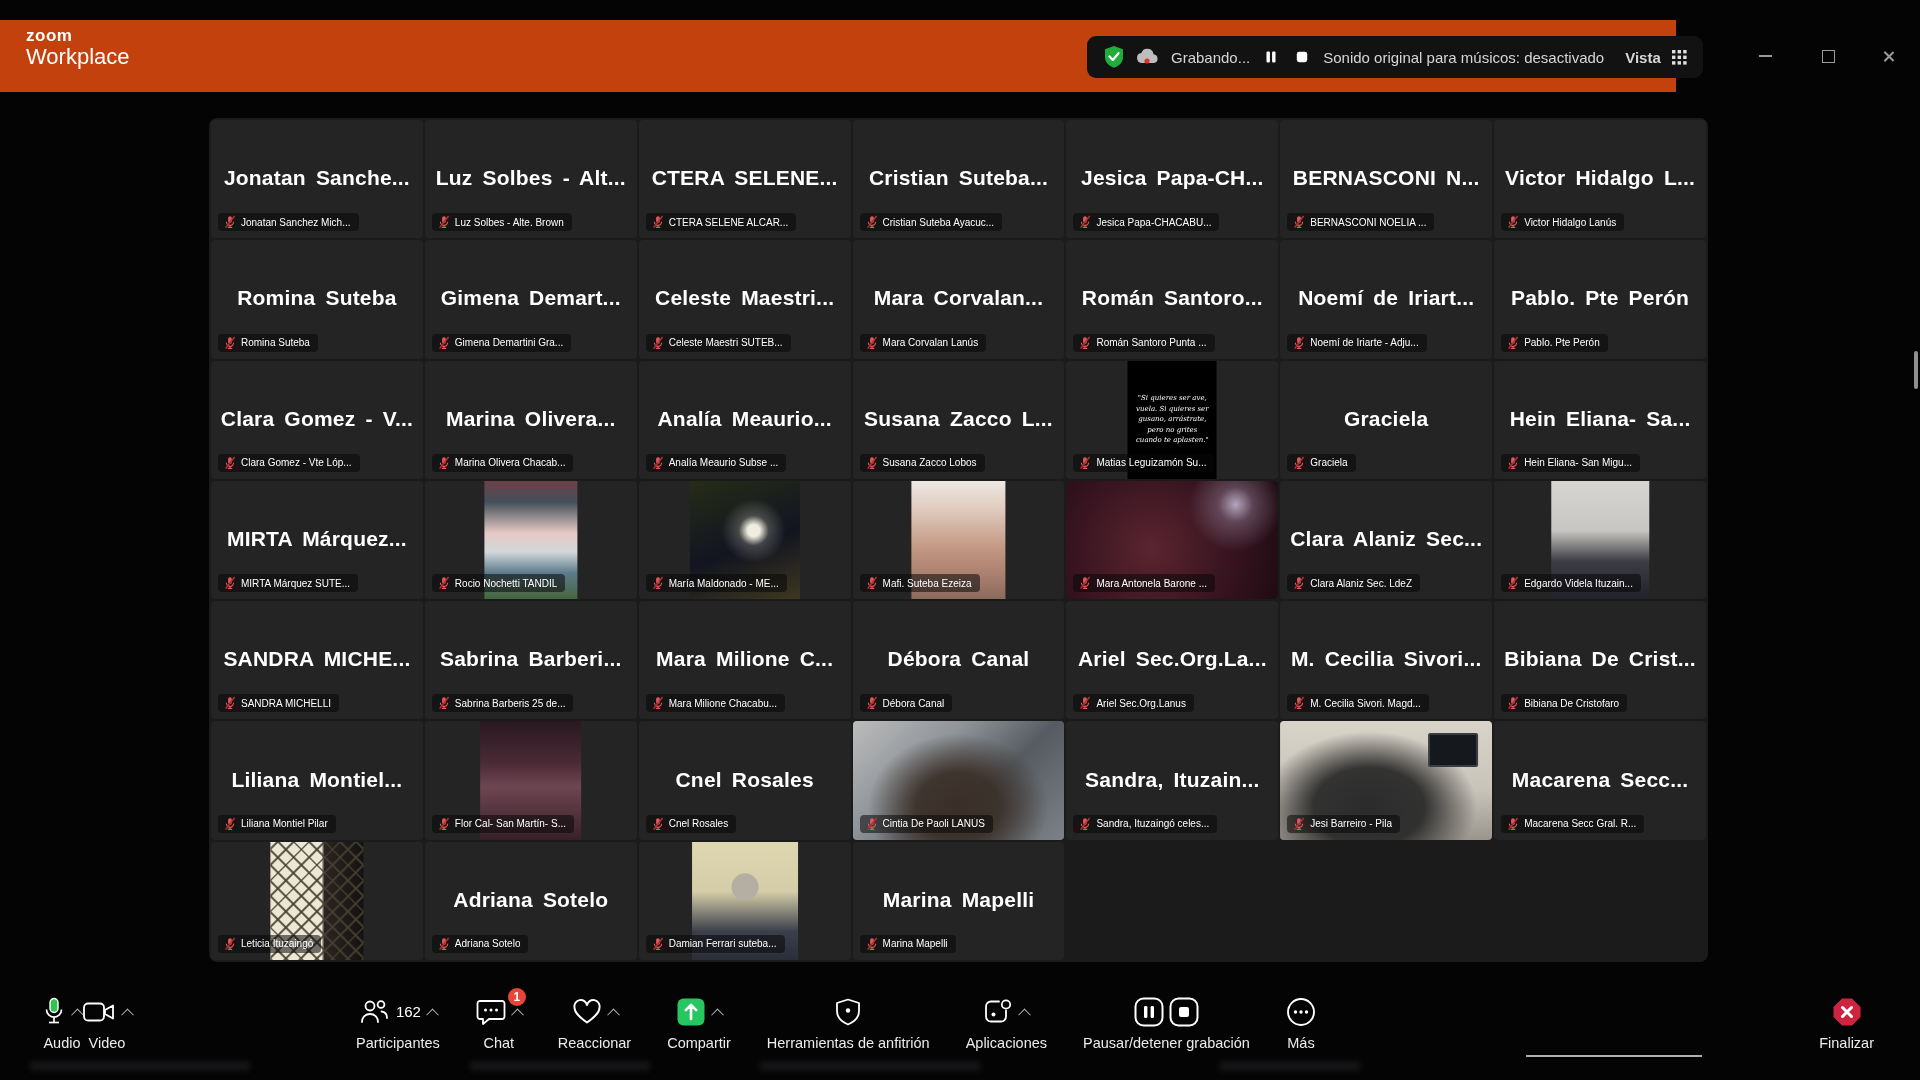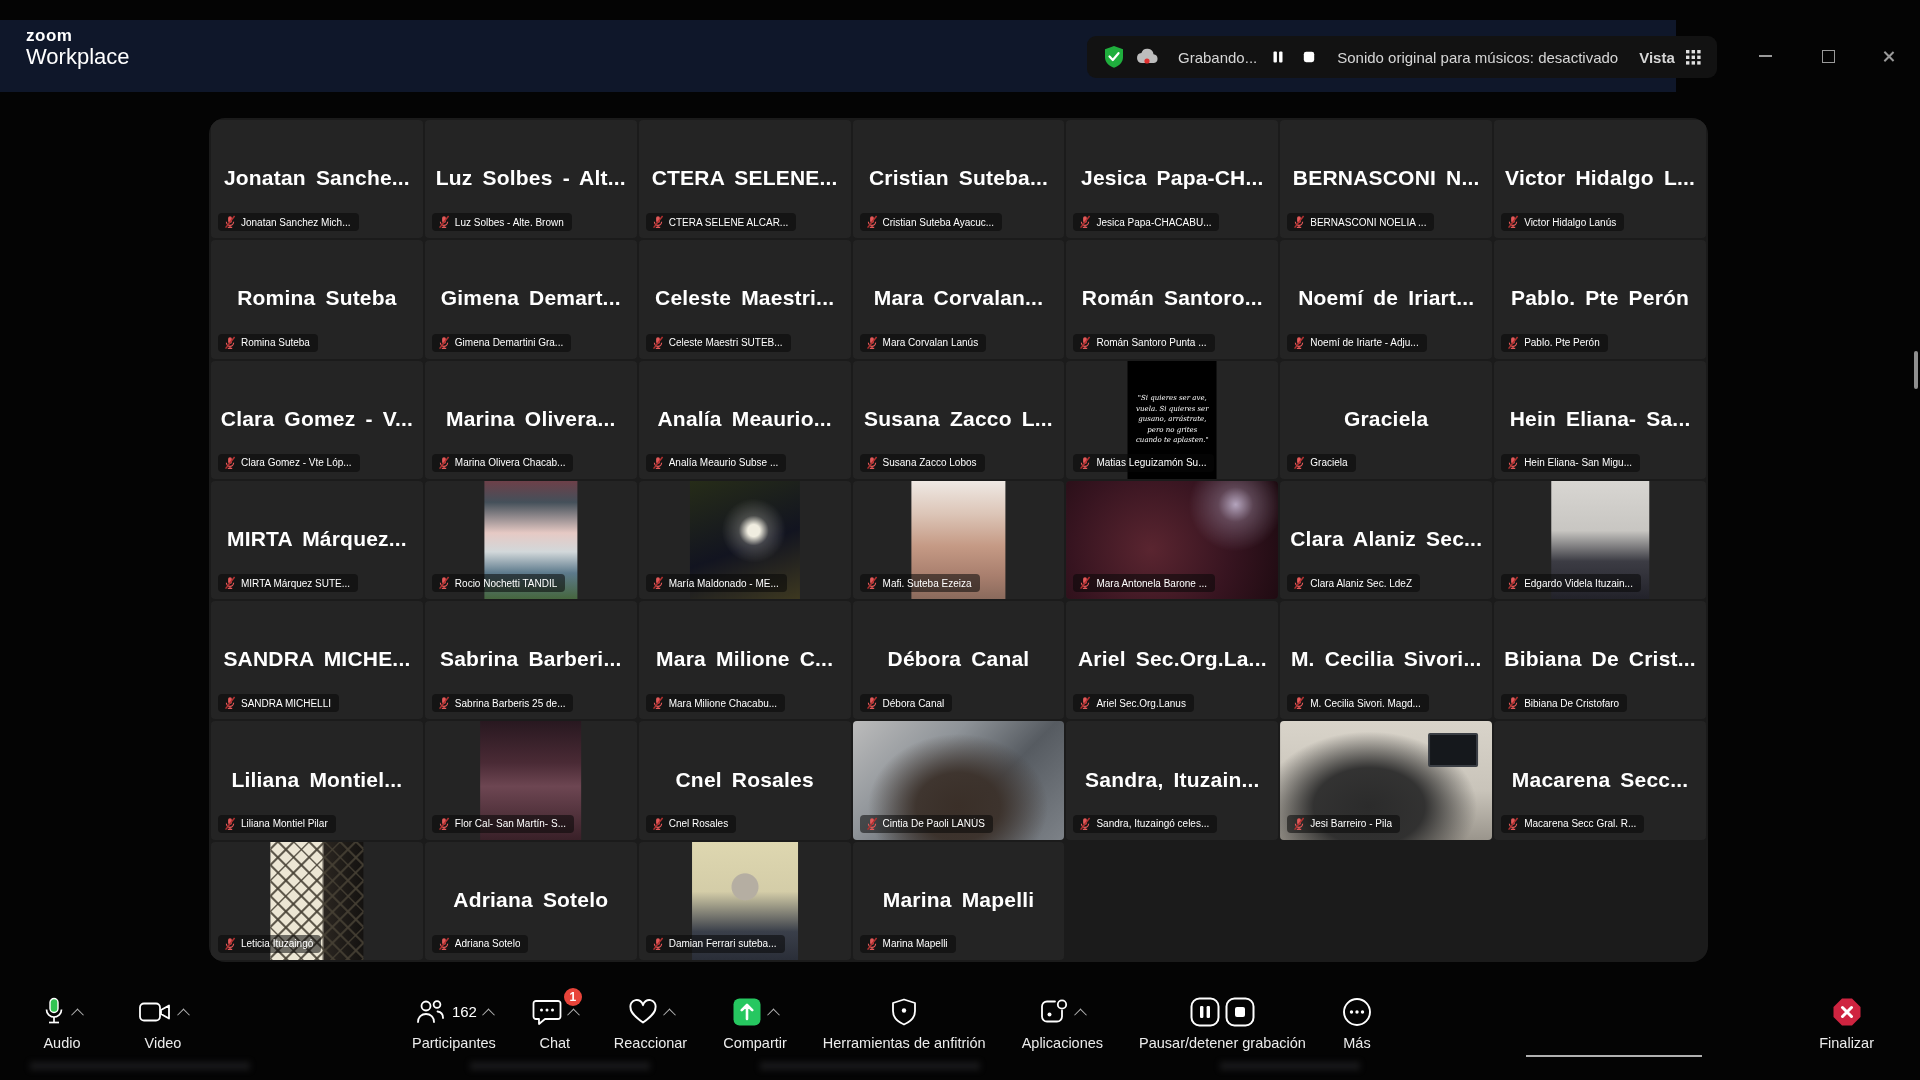--- a/index.html
+++ b/index.html
@@ -1,39 +1,39 @@
 <!DOCTYPE html>
 <html><head>
 <meta charset="utf-8">
 <style>
   html,body{margin:0;padding:0;}
   body{width:1920px;height:1080px;background:#040404;overflow:hidden;position:relative;
        font-family:"Liberation Sans",sans-serif;color:#e8e8e8;}
 
   
-  .titlebar{position:absolute;left:0;top:20px;width:1676px;height:72px;background:#0f172a;}
+  .titlebar{position:absolute;left:0;top:20px;width:1676px;height:72px;background:#c2410c;}
   .logo{position:absolute;left:26px;top:7px;color:#fff;line-height:1.05;}
   .logo .z{font-size:17px;font-weight:bold;letter-spacing:.5px;}
   .logo .w{font-size:22px;font-weight:500;}
   .statusbar{position:absolute;left:1087px;top:16px;height:42px;background:#121212;border-radius:9px;
              display:flex;align-items:center;gap:11px;padding:0 16px;box-sizing:border-box;
              color:#d6d6d6;font-size:15px;white-space:nowrap;}
-  .sb-txt{color:#d6d6d6;margin-left:7px;}
+  .sb-txt{color:#d6d6d6;}
   .pausebtn,.stopbtn{display:inline-flex;align-items:center;justify-content:center;width:20px;height:20px;}
   .winctl{position:absolute;top:0;width:56px;height:72px;display:flex;align-items:center;justify-content:center;}
   .wc-min{left:1737px;} .wc-max{left:1800px;} .wc-close{left:1860px;}
   .wc-bar{width:13px;height:2px;background:#9a9a9a;}
   .wc-box{width:11px;height:11px;border:1.6px solid #9a9a9a;}
   .wc-x{position:relative;width:13px;height:13px;}
   .wc-x::before,.wc-x::after{content:"";position:absolute;left:6px;top:0;width:1.8px;height:13px;background:#9a9a9a;}
   .wc-x::before{transform:rotate(45deg);} .wc-x::after{transform:rotate(-45deg);}
 
   
   .gallery{position:absolute;left:209px;top:118px;width:1499px;height:844px;background:#1b1b1b;
-           border-radius:16px;overflow:hidden;}
+           border-radius:8px;overflow:hidden;}
   .grid{display:grid;grid-template-columns:repeat(7,1fr);grid-template-rows:repeat(7,1fr);
         gap:2px;width:100%;height:100%;padding:2px;box-sizing:border-box;}
   .tile{position:relative;background:#242424;overflow:hidden;border-radius:4px;}
   .dname{position:absolute;left:0;right:0;top:39%;text-align:center;color:#fff;font-size:21px;
          font-weight:bold;letter-spacing:.2px;word-spacing:4px;white-space:nowrap;overflow:hidden;
          padding:0 6px;}
   .pill{position:absolute;left:7px;bottom:7px;display:flex;align-items:center;gap:4px;
         background:rgba(8,8,8,.55);border-radius:4px;padding:2px 8px 2px 5px;max-width:90%;
         box-sizing:border-box;}
   .plabel{color:#ffffff;font-size:10px;white-space:nowrap;overflow:hidden;}
@@ -64,21 +64,21 @@
   .m-patricia{width:60%;background:radial-gradient(ellipse at 45% 72%,#5a2332 0%,rgba(90,35,50,.9) 28%,rgba(0,0,0,0) 58%),
               linear-gradient(90deg,#d8d4cc 0%,#d8d4cc 16%,#3a2418 22%,#241710 60%,#3d2c1d 100%);}
   .m-damian{width:50%;background:radial-gradient(circle at 50% 38%,#b5aea2 0 13px,rgba(0,0,0,0) 14px),
             linear-gradient(180deg,#ded7b0 0%,#d4cda8 42%,#3a3f4a 76%,#2a2e38 100%);}
 
   .scroll-thumb{position:absolute;right:2px;top:351px;width:4px;height:38px;background:#8f8f8f;border-radius:2px;}
 
   
   .toolbar{position:absolute;left:0;top:980px;width:1920px;height:86px;display:flex;
            align-items:center;background:transparent;padding:0 0 0 42px;box-sizing:border-box;}
-  .tb-left{display:flex;gap:56px;align-items:flex-end;}
+  .tb-left{display:flex;align-items:flex-end;}
   .tb-center{display:flex;gap:36px;margin-left:224px;align-items:flex-start;}
   .tb-item{display:flex;flex-direction:column;align-items:center;gap:7px;cursor:pointer;}
   .ticon{display:flex;align-items:center;gap:7px;height:32px;position:relative;}
   .tlabel{font-size:14.5px;color:#ececec;white-space:nowrap;}
   .chev{width:8px;height:8px;border-left:1.7px solid #b5b5b5;border-top:1.7px solid #b5b5b5;
         transform:rotate(45deg) translate(1px,1px);margin-top:4px;}
   .count{font-size:15px;color:#fff;}
   .badge{position:absolute;top:-8px;right:-4px;min-width:18px;height:18px;border-radius:9px;
          background:#e8443a;color:#fff;font-size:12px;font-weight:bold;display:flex;
          align-items:center;justify-content:center;padding:0 4px;box-sizing:border-box;}

